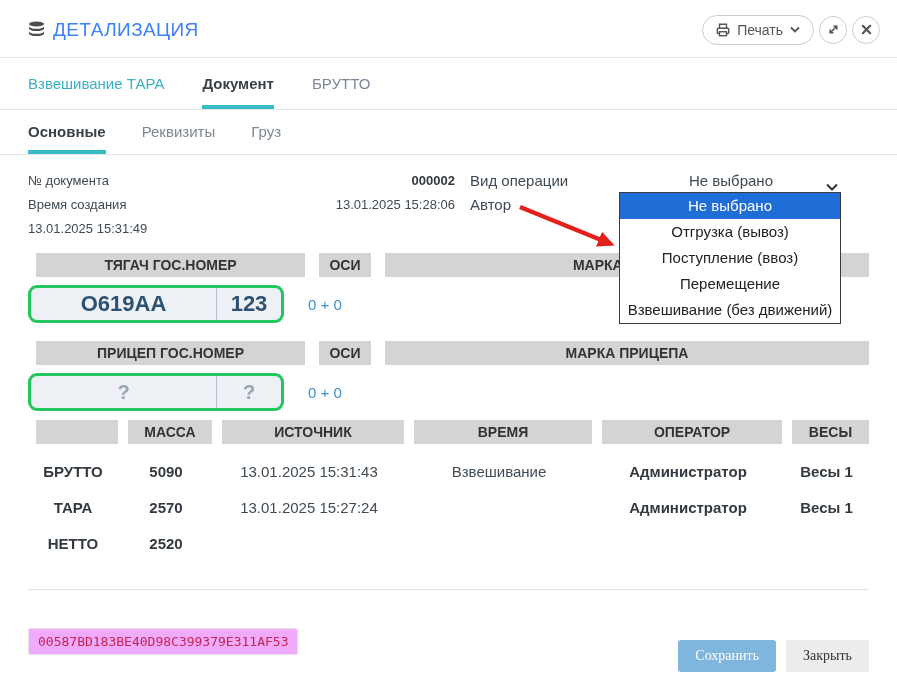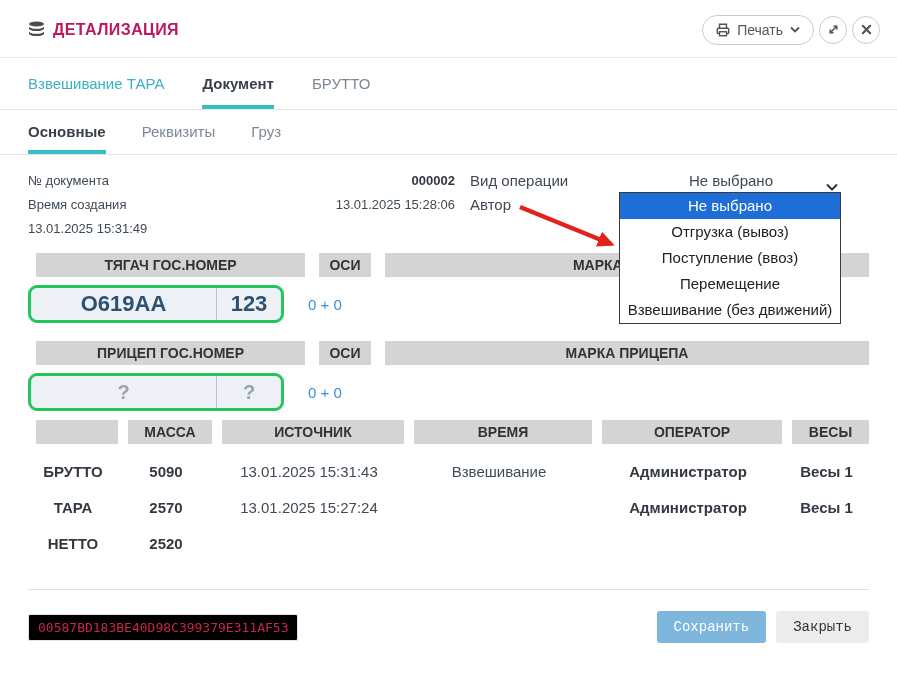--- a/index.html
+++ b/index.html
@@ -6,21 +6,21 @@
   html,body { background:#ffffff; }
   .container {
     position:relative; width:897px; height:685px; background:#fff;
     font-family:"Liberation Sans", sans-serif; color:#3f4a54; overflow:hidden;
   }
   
   .modal-header { display:flex; justify-content:space-between; align-items:center;
     padding:13px 17px 11px 28px; border-bottom:1px solid #e8e8e8; height:58px; }
   .title-wrap { display:flex; align-items:center; gap:8px; }
   .db-icon { color:#4d4d4d; display:flex; }
-  .page-title { font-size:16px; font-weight:bold; color:#be185d; letter-spacing:.4px; }
+  .page-title { font-size:19px; font-weight:normal; color:#3b82f6; letter-spacing:.4px; }
   .header-actions { display:flex; align-items:center; gap:5px; }
   .print-btn { display:flex; align-items:center; gap:7px; border:1px solid #ccc; border-radius:17px;
     background:#fff; padding:6px 13px; font-size:14px; color:#555; cursor:pointer; height:30px;
     font-family:"Liberation Sans",sans-serif;}
   .circle-btn { width:28px; height:28px; border:1px solid #ccc; border-radius:50%; background:#fff;
     display:flex; align-items:center; justify-content:center; color:#555; cursor:pointer; }
   
   .main-tabs { display:flex; padding:0 28px; border-bottom:1px solid #e4e4e4; height:52px; align-items:stretch; }
   .main-tab { display:flex; align-items:center; font-size:15px; margin-right:38px; cursor:pointer;
     border-bottom:4px solid transparent; padding-top:4px; }
@@ -62,24 +62,24 @@
   .weights { padding:0 28px; }
   .w-header { display:grid; grid-template-columns:90px 92px 190px 186px 188px 1fr; gap:2px; }
   .w-row { display:grid; grid-template-columns:90px 92px 190px 186px 188px 1fr; gap:2px;
     margin-top:19px; font-size:15px; text-align:center; }
   .w-cell { overflow:hidden; white-space:nowrap; }
   .w-cell.bold { font-weight:bold; color:#333940; }
   
   .footer-divider { margin:37px 28px 0; border-top:1px solid #e0e0e0; }
   .modal-footer { display:flex; justify-content:space-between; align-items:center; padding:21px 28px 0; }
   .hash-code { font-family:"DejaVu Sans Mono","Liberation Mono",monospace; font-size:13px; color:#c7254e;
-    background:#000000; border:1px solid #e4e4e4; border-radius:2px; padding:5px 9px; }
+    background:#f0abfc; border:1px solid #e4e4e4; border-radius:2px; padding:5px 9px; }
   .footer-buttons { display:flex; gap:10px; }
   .btn { font-size:14px; border:none; padding:8px 17px; border-radius:3px; cursor:pointer;
-    font-family:Liberation Mono, monospace; }
+    font-family:Liberation Serif, serif;margin-top:29px; }
   .btn-save { background:#7fb6de; color:#fff; }
   .btn-close { background:#ececec; color:#333; }
   
   .dropdown { position:absolute; left:619px; top:192px; width:222px; background:#fff;
     border:1px solid #3a3a3a; z-index:10; }
   .dd-item { text-align:center; font-size:15px; line-height:20px; padding:3px 4px; color:#222;
     cursor:pointer; white-space:nowrap; }
   .dd-item.selected { background:#1f6dd6; color:#fff; }
   
   .arrow-overlay { position:absolute; left:513px; top:198px; z-index:5; pointer-events:none; }

